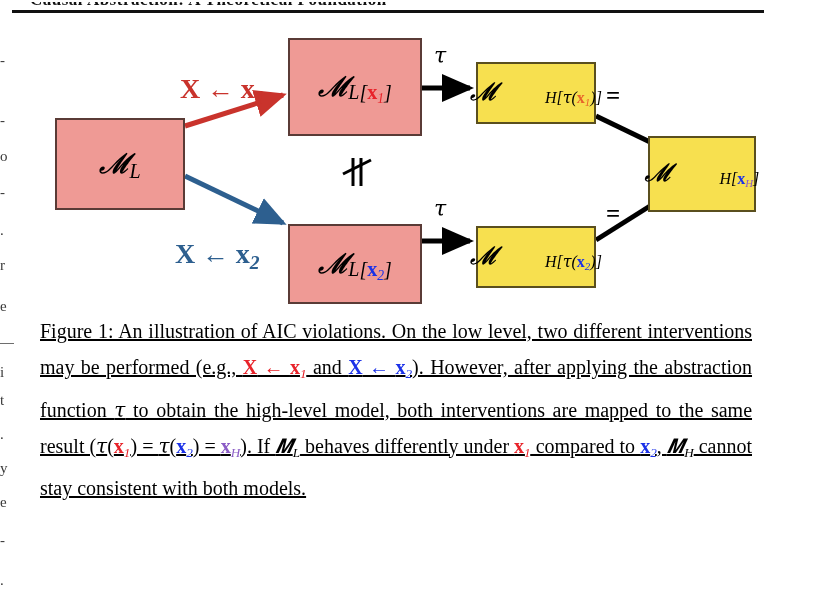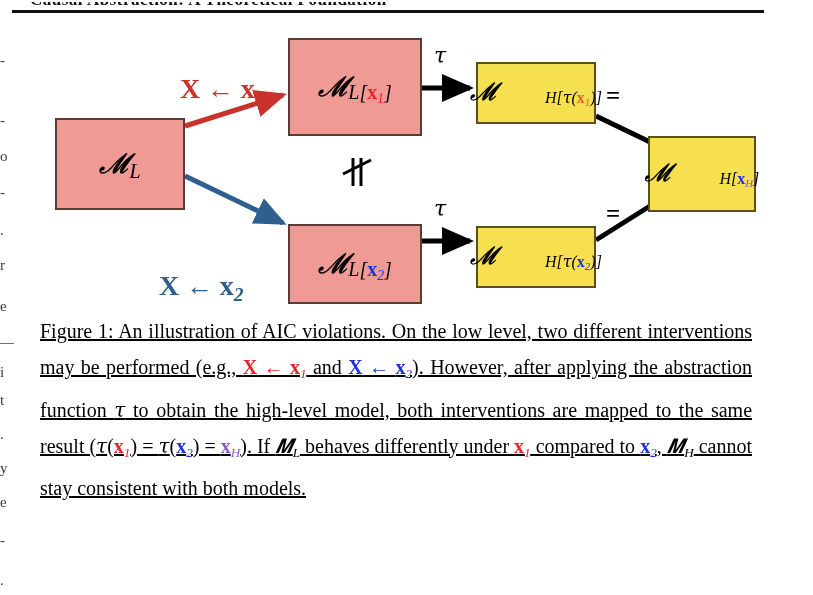--- a/index.html
+++ b/index.html
@@ -205,21 +205,21 @@
 
     <div class="node high" style="left:648px;top:118px;width:108px;height:76px;">
       <span class="mcal sm">ℳ</span>
         <span class="sub tiny">H[<span class="bx blue">x</span><span class="idx purple">H</span>]</span>
     </div>
 
     <div class="ilabel r" style="left:180px;top:55px;">
       <span class="bx">X</span> <span class="ar">←</span> <span class="bx">x</span><span class="v">1</span>
     </div>
 
-    <div class="ilabel b" style="left:159px;top:220px;margin-top:32px;">
+    <div class="ilabel b" style="left:175px;top:220px;">
       <span class="bx">X</span> <span class="ar">←</span> <span class="bx">x</span><span class="v">2</span>
     </div>
 
     <div class="taulab" style="left:434px;top:25px;">τ</div>
 
     <div class="taulab" style="left:434px;top:178px;">τ</div>
 
     <div class="eqlab" style="left:606px;top:64px;">=</div>
 
     <div class="eqlab" style="left:606px;top:182px;">=</div>

